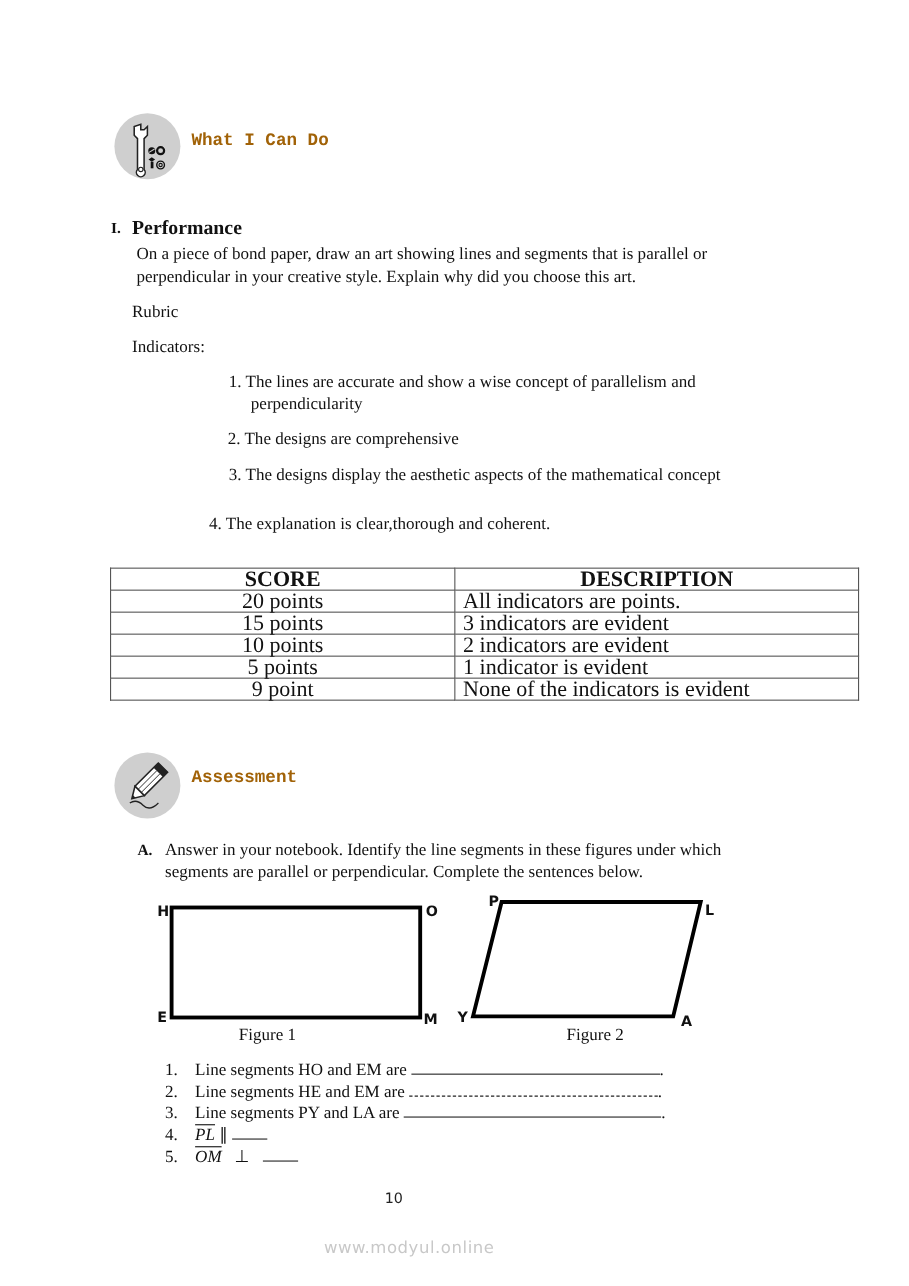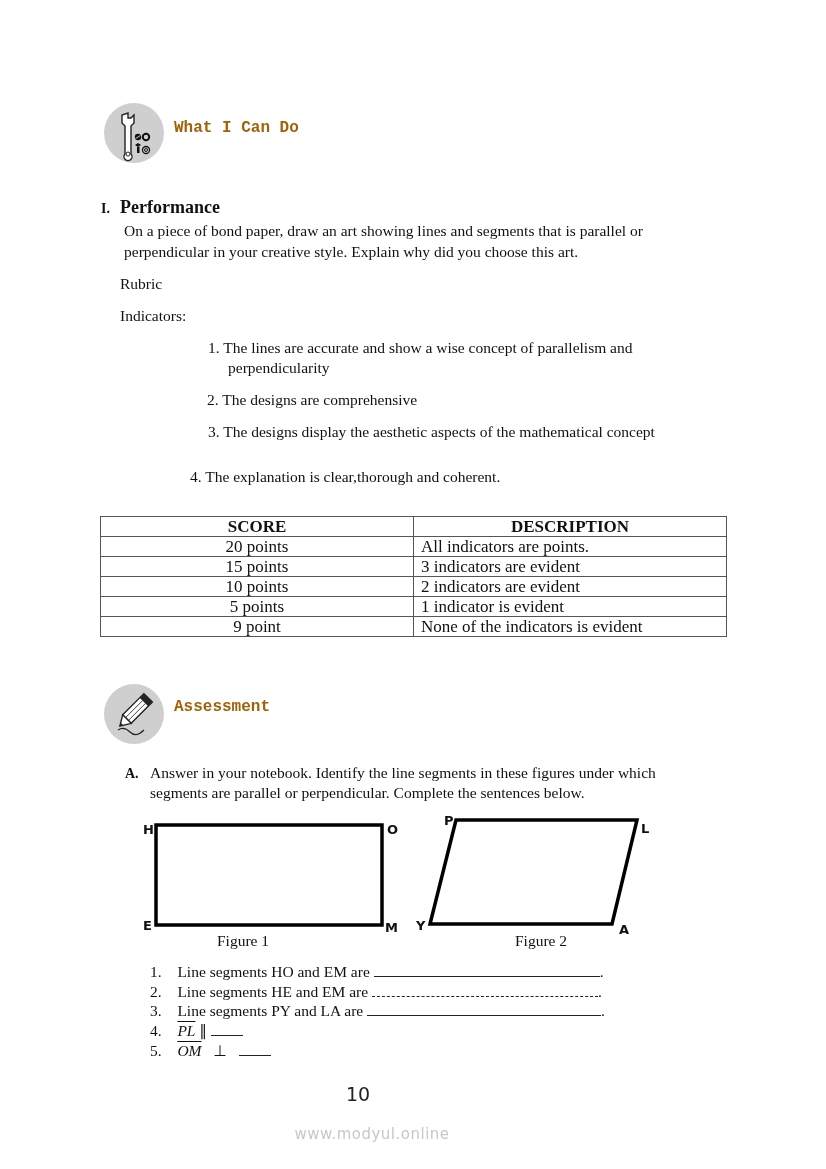--- a/index.html
+++ b/index.html
@@ -3,29 +3,29 @@
 <meta charset="utf-8">
 <style>
   html, body { margin:0; padding:0; background:#ffffff; }
   body { width:826px; height:1169px; position:relative; overflow:hidden;
          font-family:"Liberation Serif", serif; color:#111; }
   .abs { position:absolute; }
   .icon-circle { position:absolute; width:60px; height:60px; border-radius:50%; background:#cfcfcf; }
   .section-title { position:absolute; font-family:Liberation Mono, monospace; font-weight:bold; font-size:16px; color:#a16207; }
   .txt { position:absolute; font-size:15.5px; line-height:20px; white-space:nowrap; }
   .bold { font-weight:bold; }
-  table.rubric { position:absolute; left:100px; top:516px; width:627px; border-collapse:collapse; font-size:17px; }
+  table.rubric { position:absolute; left:100px; top:516px; width:681px; border-collapse:collapse; font-size:20px; }
   table.rubric td, table.rubric th { border:1px solid #555; height:19px; padding:0 7px; line-height:18px; }
   table.rubric th { font-weight:bold; text-align:center; }
   table.rubric td.score { text-align:center; width:298px; }
   table.rubric td.desc { text-align:left; }
   .vlabel { position:absolute; font-family:"DejaVu Sans", sans-serif; font-weight:bold; font-size:13px; }
   .blank { display:inline-block; border-bottom:1px solid #222; height:14px; vertical-align:baseline; }
   .over { text-decoration:overline; font-style:italic; }
-  .footer-num { position:absolute; left:0; width:716px; top:1083px; text-align:center; font-family:"DejaVu Sans", sans-serif; font-size:19px; color:#222; }
+  .footer-num { position:absolute; left:0; width:716px; top:1083px; text-align:center; font-family:"DejaVu Sans", sans-serif; font-size:13px; color:#222; }
   .watermark { position:absolute; left:0; width:744px; top:1125px; text-align:center; font-family:"DejaVu Sans", sans-serif; font-size:15px; color:#c8c8c8; letter-spacing:0.5px; }
 </style>
 </head>
 <body>
 
 <div class="icon-circle" style="left:104px;top:103px;">
   <svg width="60" height="60" viewBox="0 0 60 60">
 
     <path d="M18 12 l0 8 l3 3 l0 28 a4 4 0 1 0 6 0 l0 -28 l3 -3 l0 -8 l-3 3 l-3 0 l0 -5 z" fill="#fff" stroke="#222" stroke-width="1.4"></path>
     <circle cx="24" cy="51" r="2" fill="none" stroke="#222" stroke-width="1"></circle>

